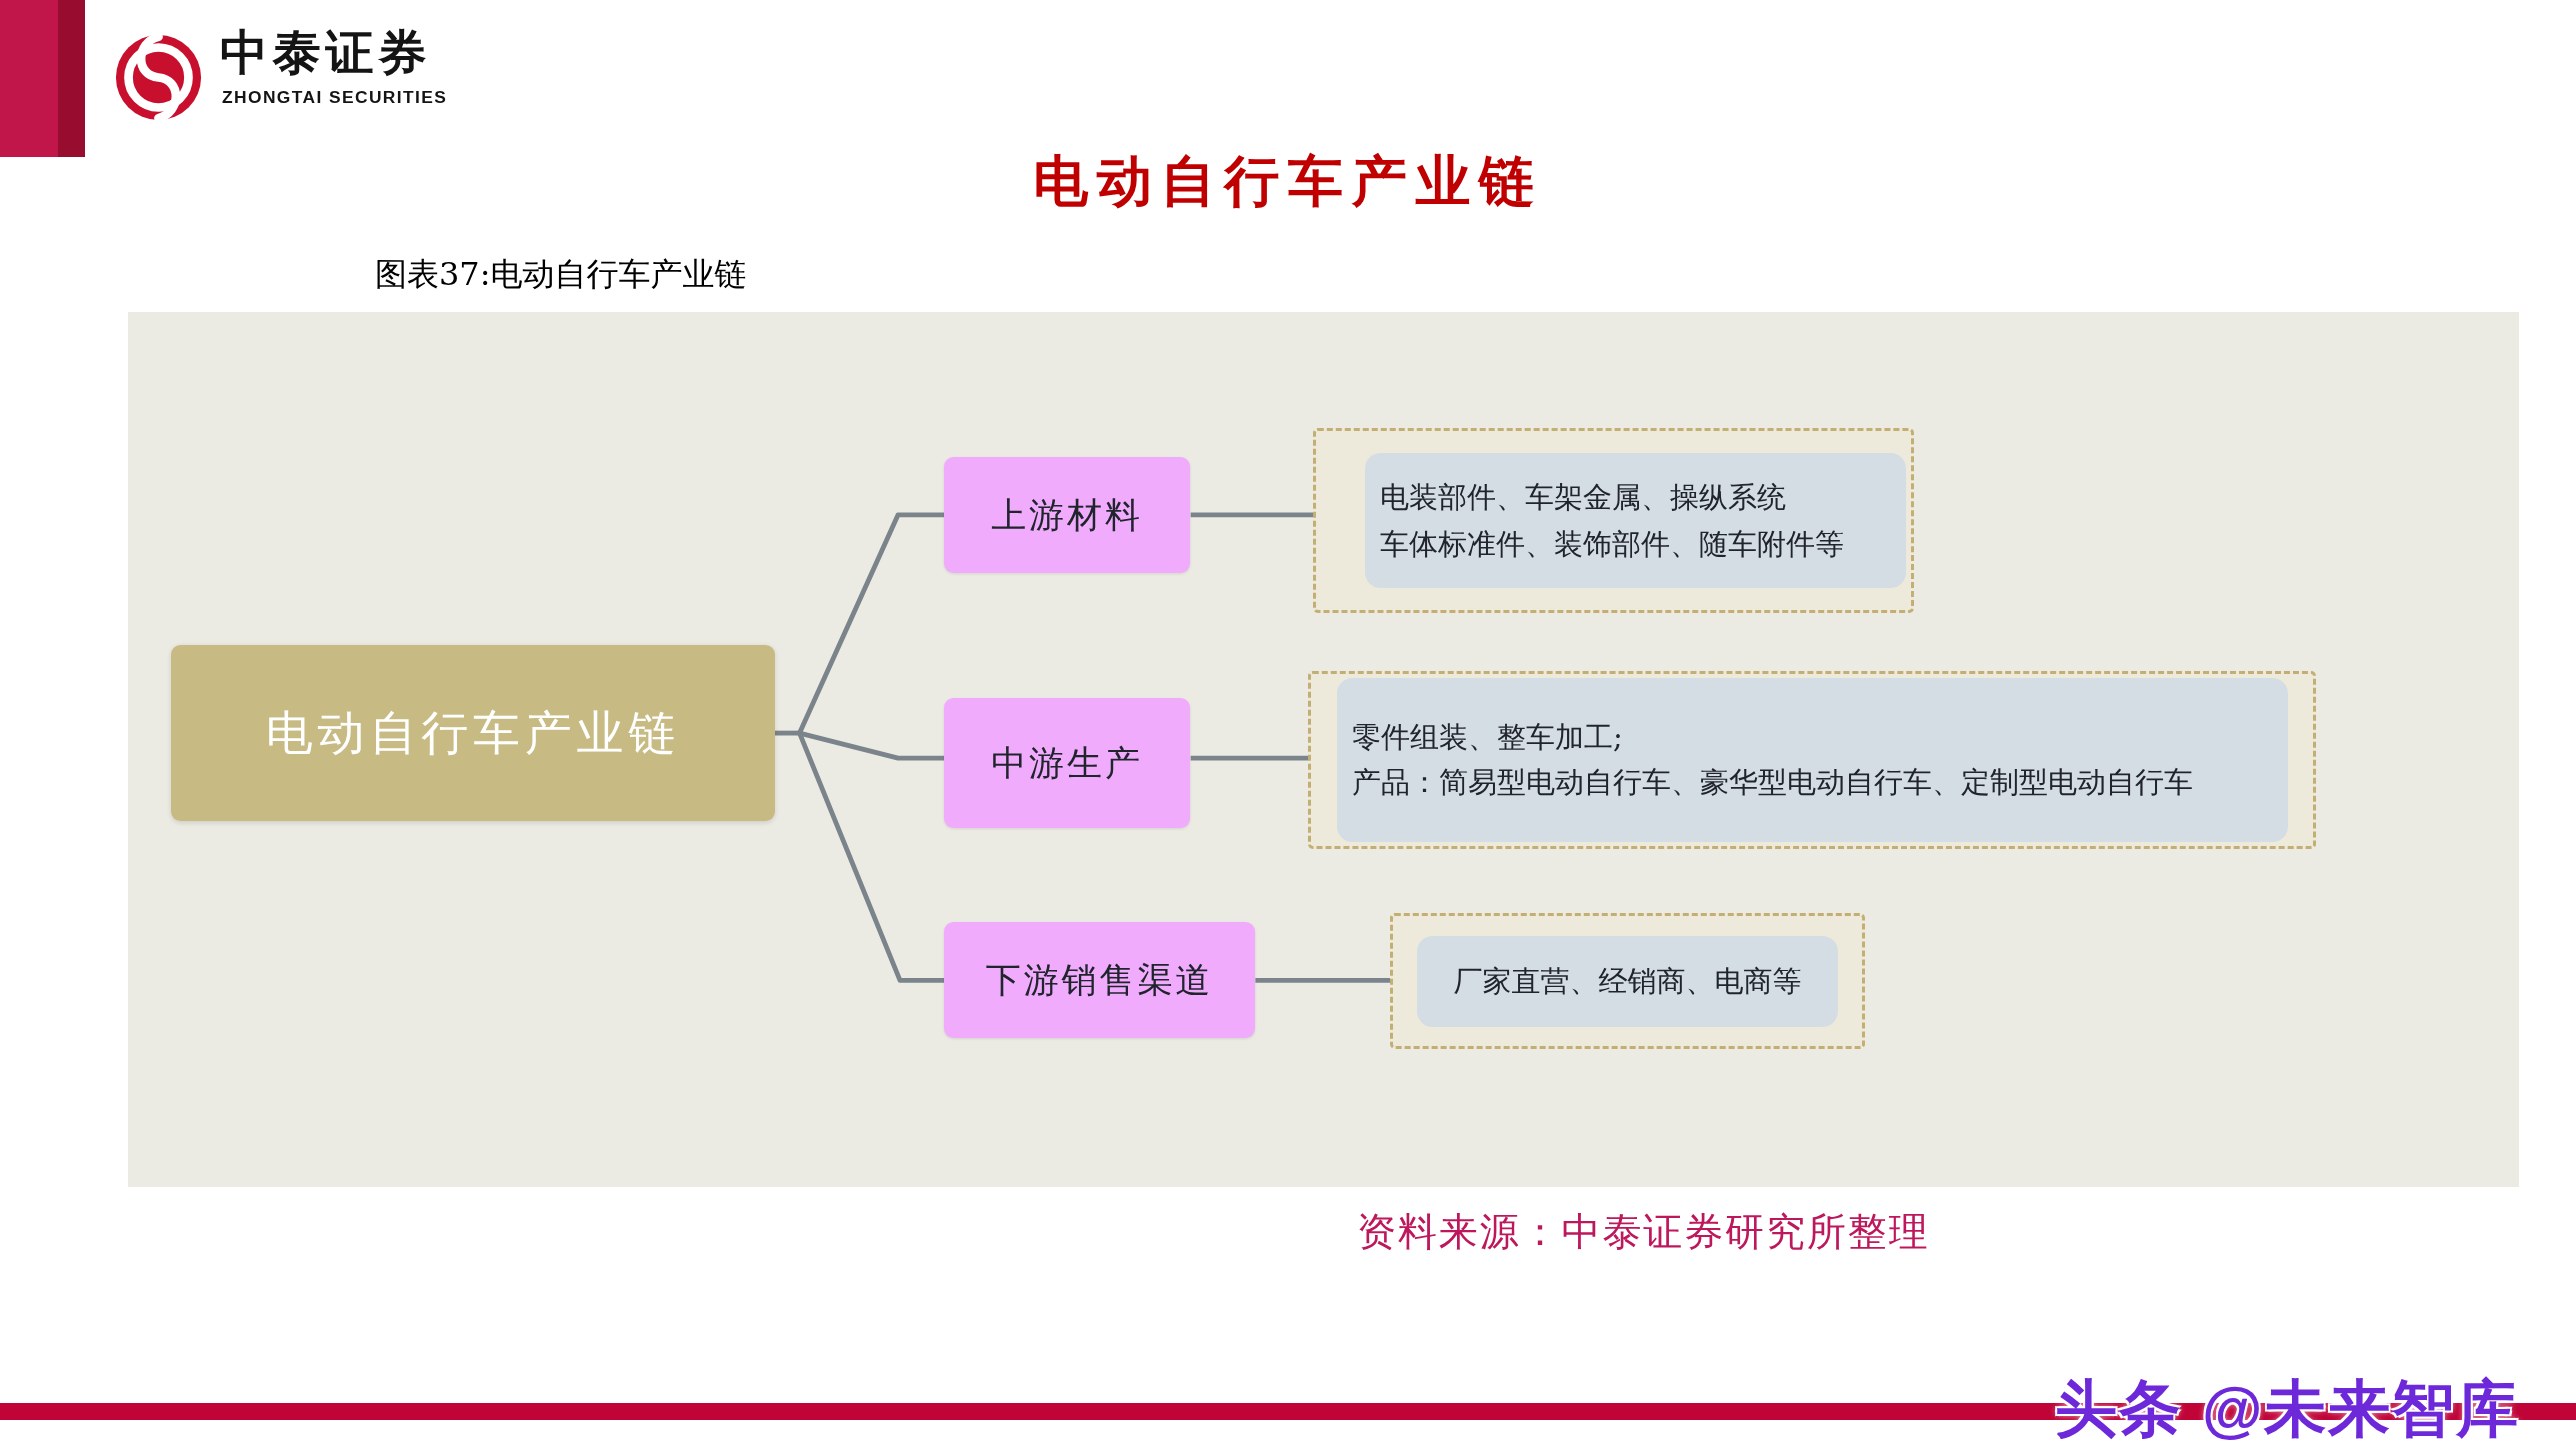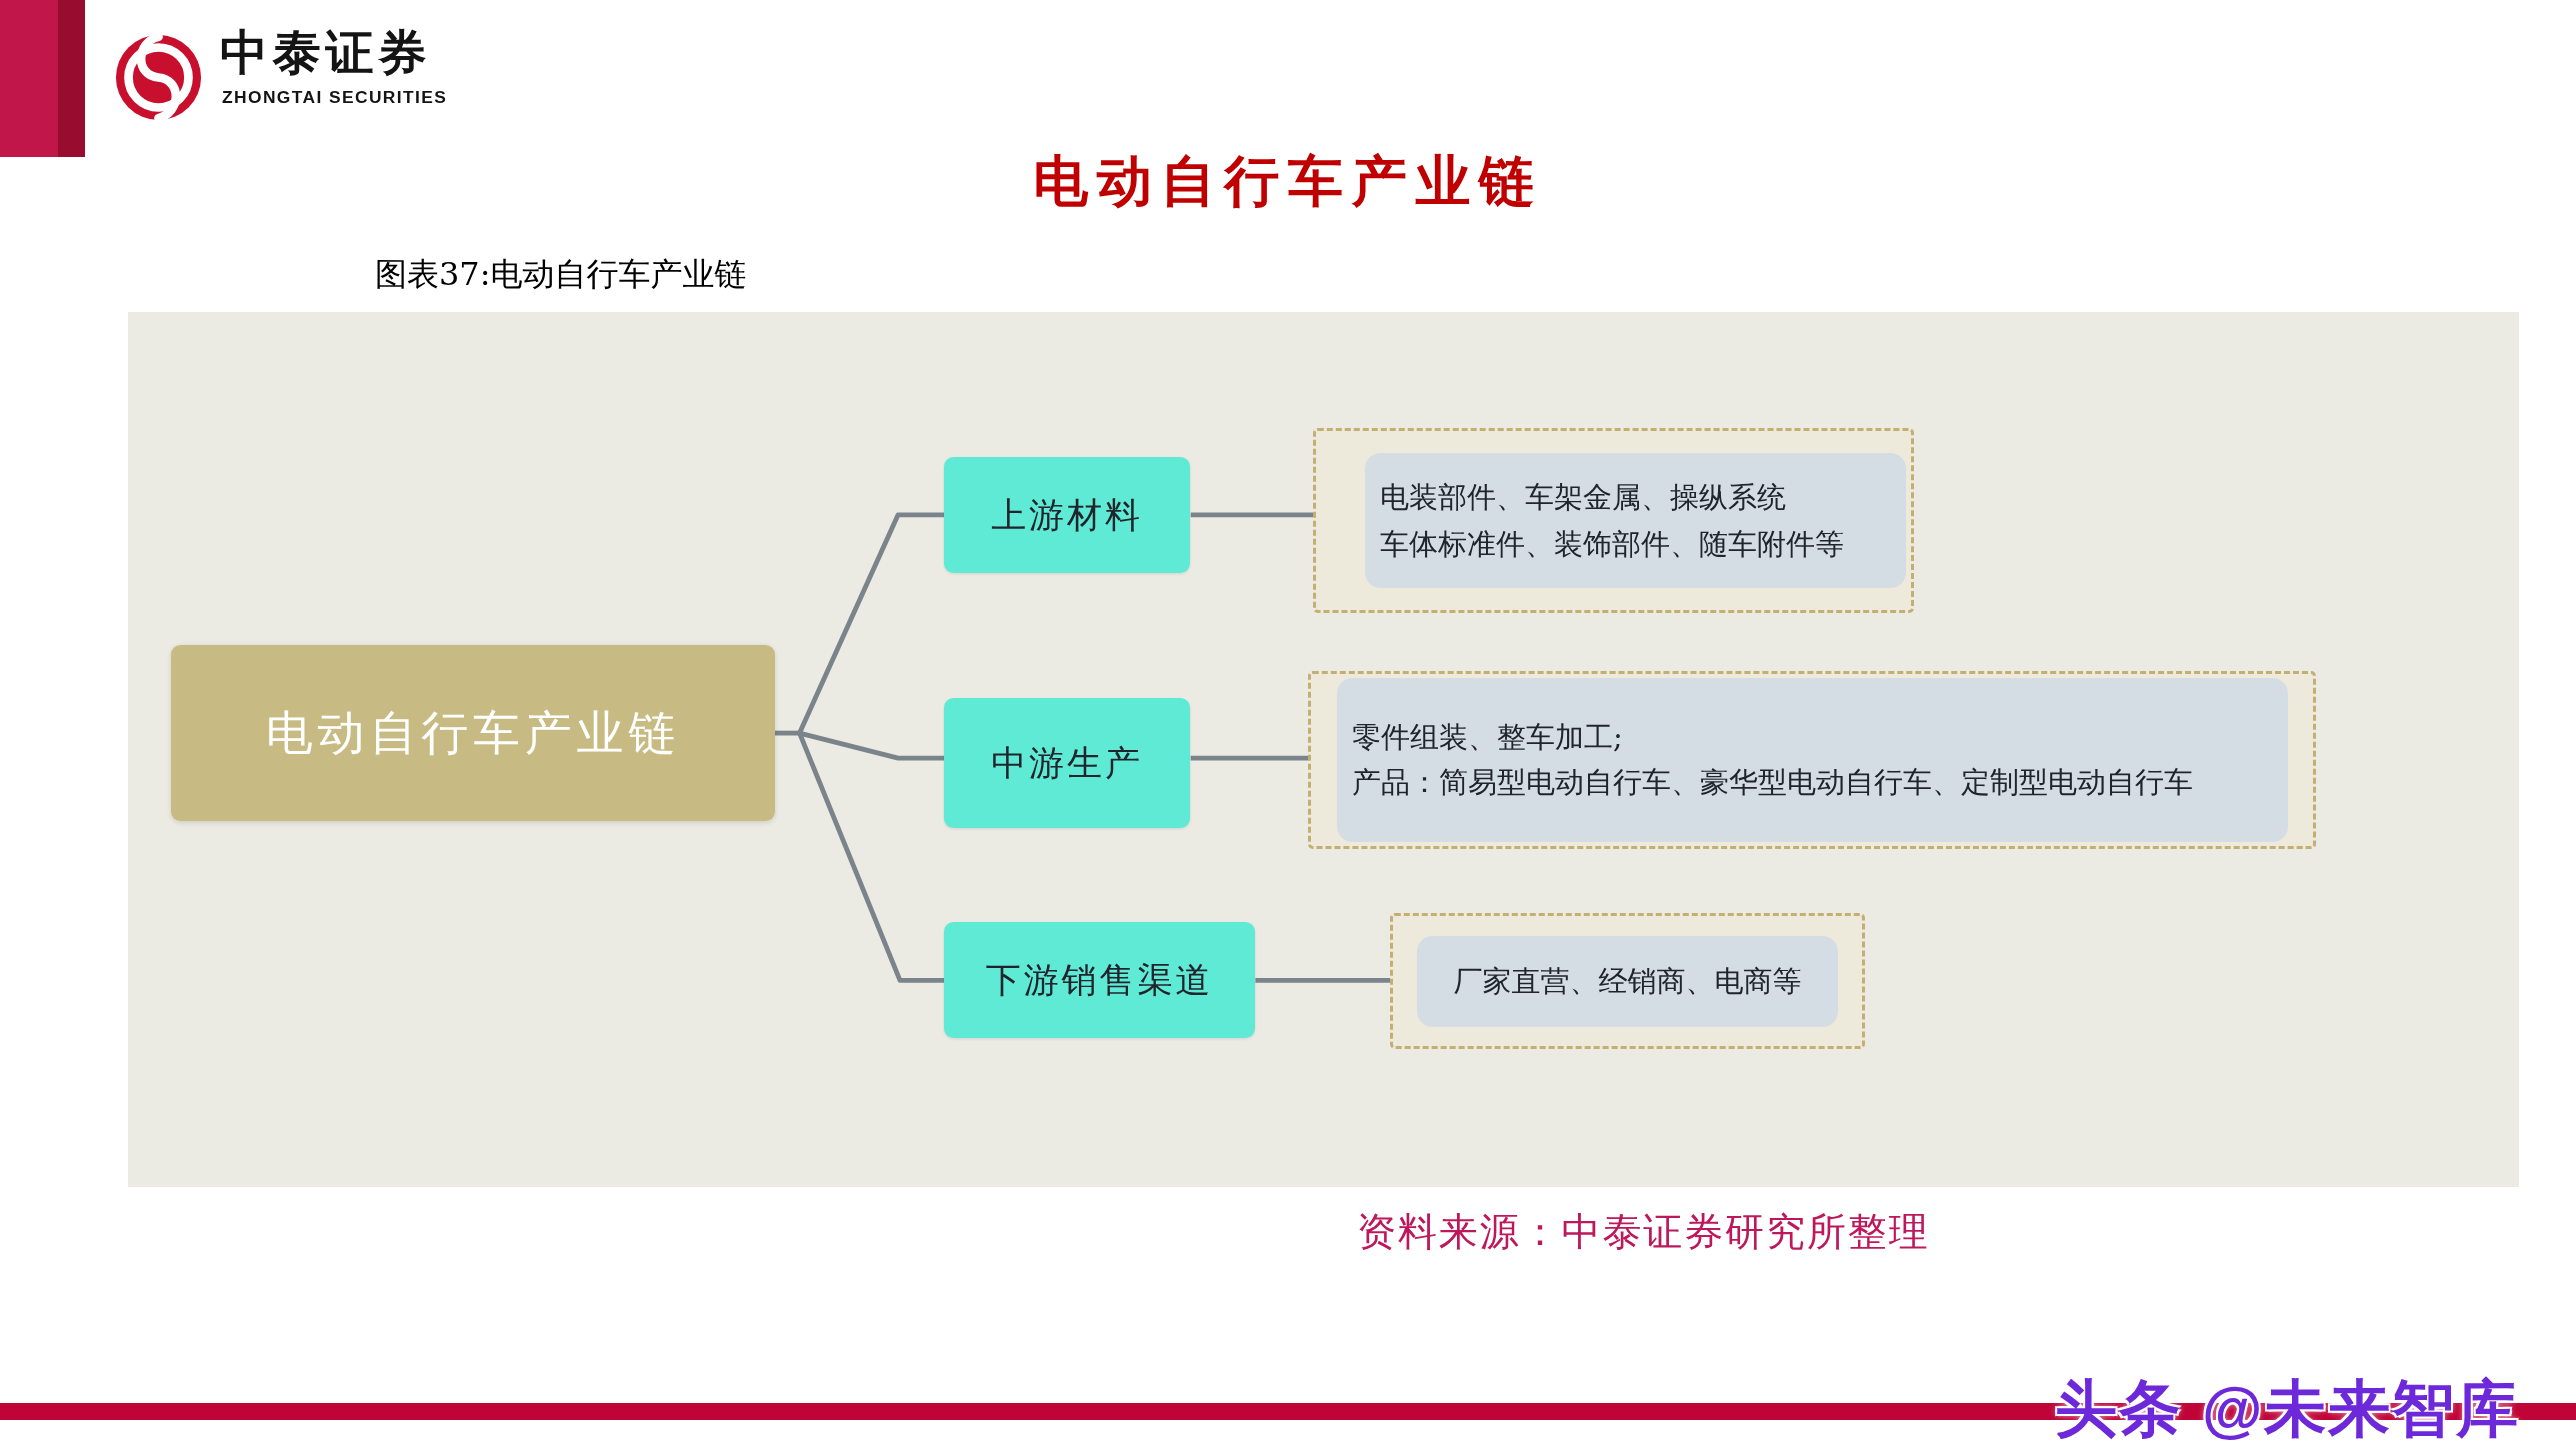--- a/index.html
+++ b/index.html
@@ -21,21 +21,21 @@
   .fig-caption{position:absolute;left:375px;top:253px;font-size:32px;color:#000;
                font-family:"DejaVu Serif","Liberation Serif",serif;}
   
   .panel{position:absolute;left:128px;top:312px;width:2391px;height:875px;background:#ebebe3;}
   .connectors{position:absolute;left:0;top:0;width:2391px;height:875px;}
   .root-box{position:absolute;left:43px;top:333px;width:604px;height:176px;background:#c7ba83;
             border-radius:9.7px;display:flex;align-items:center;justify-content:center;
             color:#ffffff;font-size:47px;letter-spacing:4.8px;
             font-family:"DejaVu Serif","Liberation Serif",serif;
             box-shadow:0 1.9px 4.8px rgba(0,0,0,.12);}
-  .node{position:absolute;background:#5eead4;border-radius:9.7px;display:flex;align-items:center;
+  .node{position:absolute;background:#f0abfc;border-radius:9.7px;display:flex;align-items:center;
         justify-content:center;color:#20242c;font-size:35px;letter-spacing:2.9px;
         font-family:"DejaVu Serif","Liberation Serif",serif;
         box-shadow:0 1px 2.9px rgba(0,0,0,.10);}
   .node-up{left:816px;top:145px;width:246px;height:116px;}
   .node-mid{left:816px;top:386px;width:246px;height:130px;}
   .node-down{left:816px;top:610px;width:311px;height:116px;}
   .detail{position:absolute;border:3.9px dashed #c3ae74;border-radius:4.8px;background:#edeadc;
           display:flex;align-items:center;justify-content:center;}
   .detail-up{left:1185px;top:116px;width:595px;height:179px;}
   .detail-mid{left:1180px;top:359px;width:1002px;height:172px;}

